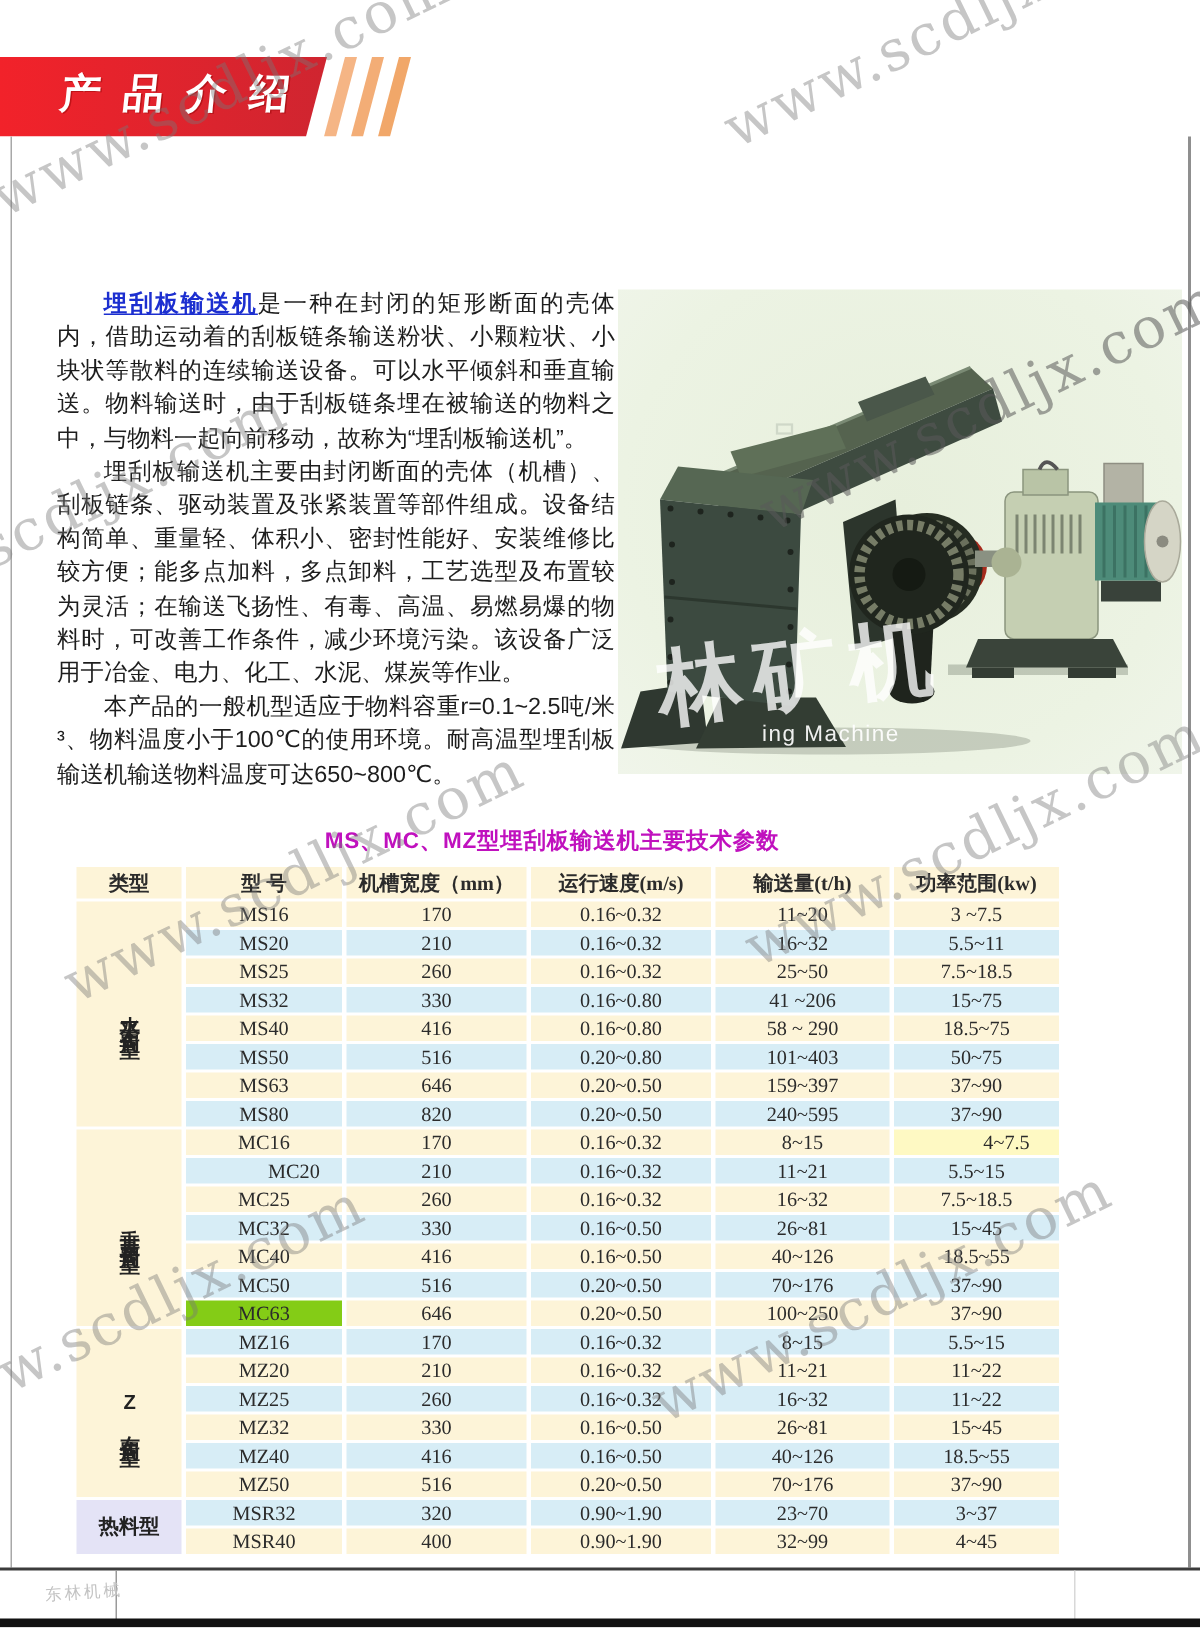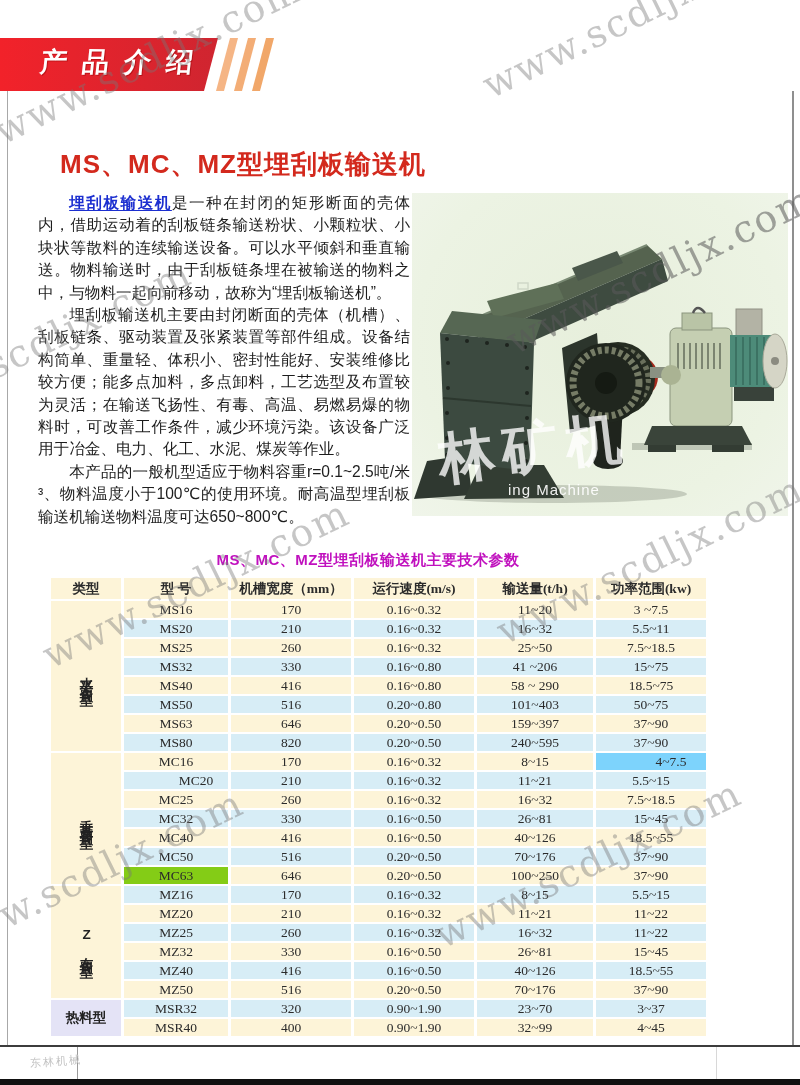--- a/index.html
+++ b/index.html
@@ -78,21 +78,20 @@
       <polygon points="230,0 238,0 224,53 216,53" fill="#f5b585"></polygon>
       <polygon points="248,0 256,0 242,53 234,53" fill="#f3ad76"></polygon>
       <polygon points="266,0 274,0 260,53 252,53" fill="#f1a769"></polygon>
     </svg>
   </div>
   <div class="banner-title">产品介绍</div>
 
   <div class="vline left"></div>
   <div class="vline right"></div>
 
-  <div class="doc-title">MS、MC、MZ型埋刮板输送机</div>
   <div class="article">
     <p><span class="lead">埋刮板输送机</span><span>是一种在封闭的矩形断面的壳体内，借助运动着的刮板链条输送粉状、小颗粒状、小块状等散料的连续输送设备。可以水平倾斜和垂直输送。物料输送时，由于刮板链条埋在被输送的物料之中，与物料一起向前移动，故称为“埋刮板输送机”。</span></p>
     <p>埋刮板输送机主要由封闭断面的壳体（机槽）、刮板链条、驱动装置及张紧装置等部件组成。设备结构简单、重量轻、体积小、密封性能好、安装维修比较方便；能多点加料，多点卸料，工艺选型及布置较为灵活；在输送飞扬性、有毒、高温、易燃易爆的物料时，可改善工作条件，减少环境污染。该设备广泛用于冶金、电力、化工、水泥、煤炭等作业。</p>
     <p>本产品的一般机型适应于物料容重r=0.1~2.5吨/米³、物料温度小于100℃的使用环境。耐高温型埋刮板输送机输送物料温度可达650~800℃。</p>
   </div>
 
   <div class="photo">
     <svg width="376" height="323" viewBox="0 0 376 323">
 
       <ellipse cx="140" cy="301" rx="135" ry="9" fill="rgba(60,70,55,.22)"></ellipse>
@@ -259,21 +258,21 @@
           <td style="background: rgb(215, 237, 246);">0.20~0.50</td>
           <td style="background: rgb(215, 237, 246);">240~595</td>
           <td style="background: rgb(215, 237, 246);">37~90</td>
         </tr>
         <tr>
           <td rowspan="7" class="type-cell vert" style="background: rgb(253, 244, 216);">垂直布置型</td>
           <td style="background: rgb(253, 244, 216);">MC16</td>
           <td style="background: rgb(253, 244, 216);">170</td>
           <td style="background: rgb(253, 244, 216);">0.16~0.32</td>
           <td style="background: rgb(253, 244, 216);">8~15</td>
-          <td style="background: #7dd3fc; padding-left: 40px;">4~7.5</td>
+          <td style="background: #fef9c3; padding-left: 40px;">4~7.5</td>
         </tr>
         <tr>
           <td style="background: rgb(215, 237, 246); padding-left: 40px;">MC20</td>
           <td style="background: rgb(215, 237, 246);">210</td>
           <td style="background: rgb(215, 237, 246);">0.16~0.32</td>
           <td style="background: rgb(215, 237, 246);">11~21</td>
           <td style="background: rgb(215, 237, 246);">5.5~15</td>
         </tr>
         <tr>
           <td style="background: rgb(253, 244, 216);">MC25</td>

